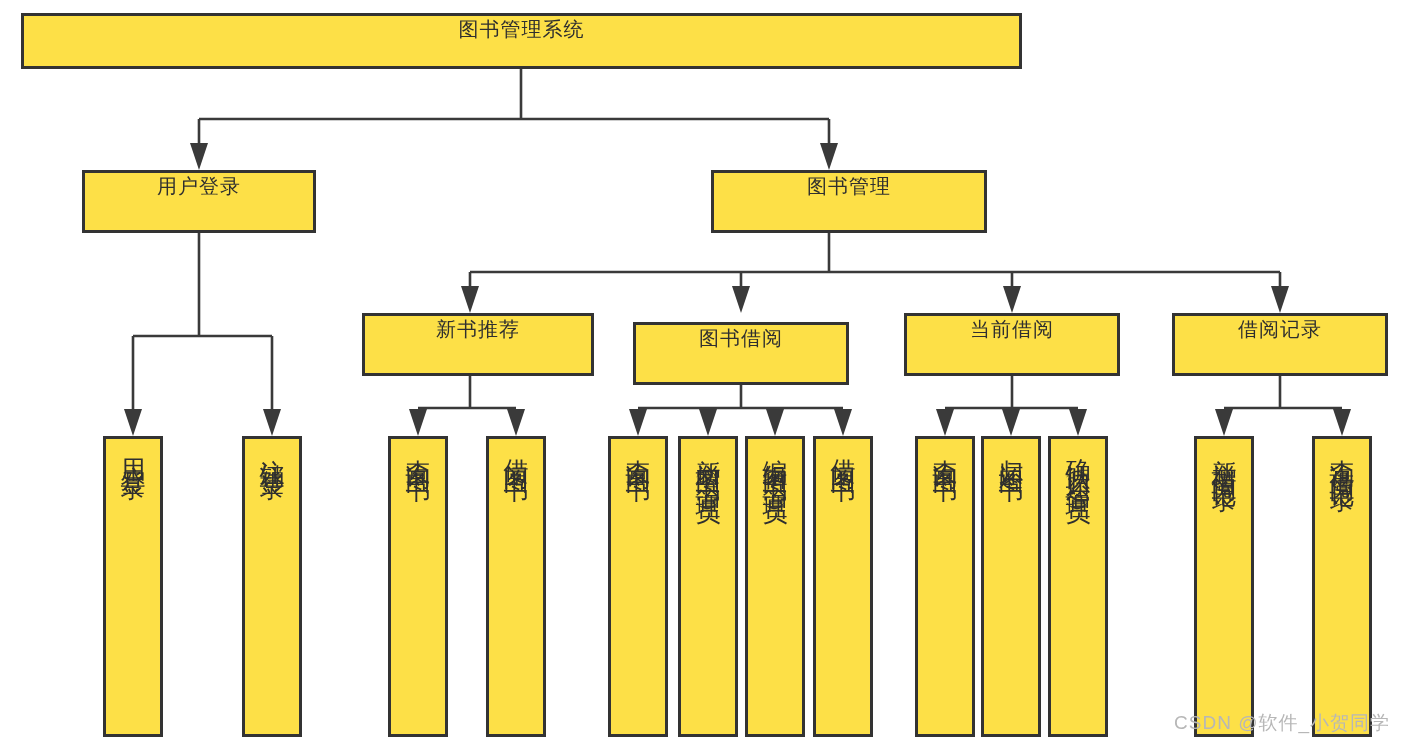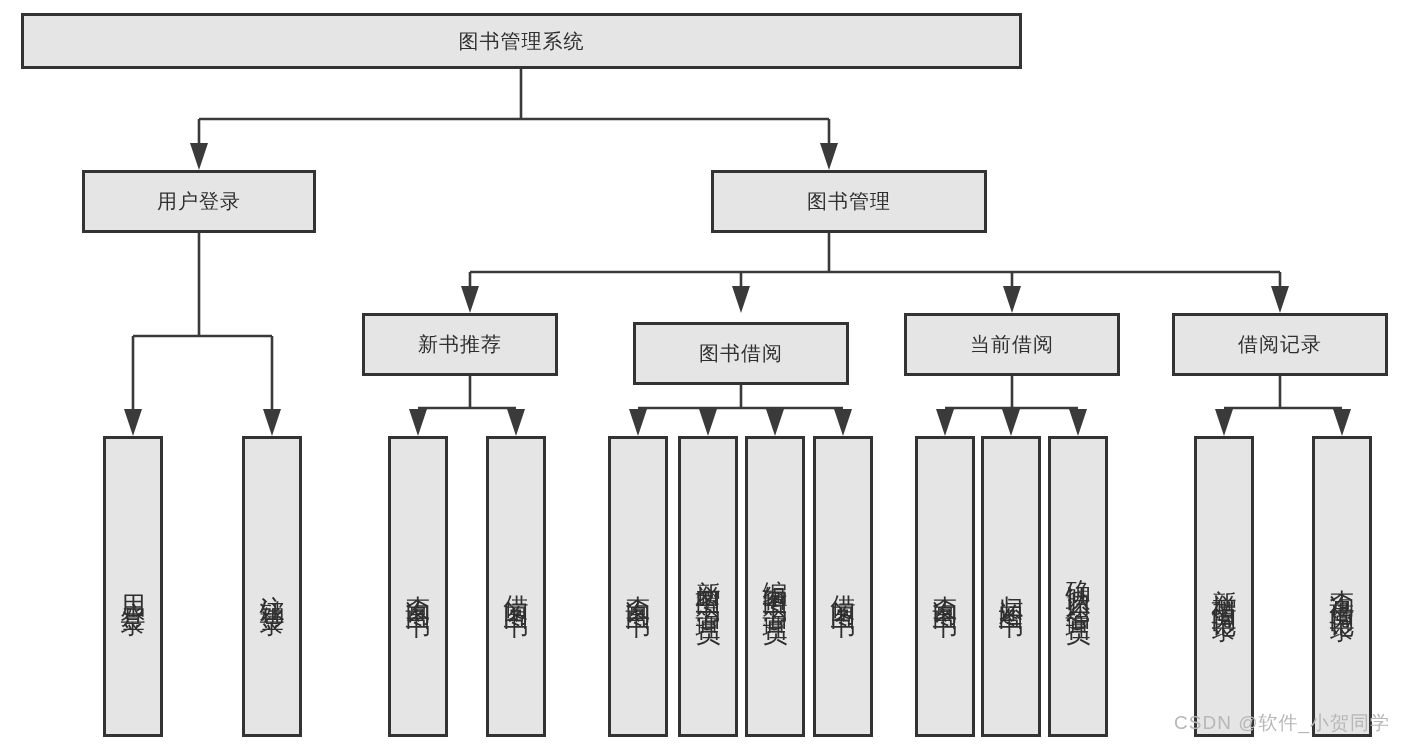--- a/index.html
+++ b/index.html
@@ -13,44 +13,43 @@
   }
   #connectors {
     position: absolute;
     left: 0; top: 0;
     width: 1405px; height: 747px;
     pointer-events: none;
   }
   .box {
     position: absolute;
     box-sizing: border-box;
-    background: #e5e5e5;
+    background: #fde047;
     border: 3px solid #333333;
     display: flex;
-    align-items: center;
     justify-content: center;
     color: #2f2f2f;
   }
   .box .h-label {
     font-size: 20px;
     letter-spacing: 1px;
     white-space: nowrap;
   }
   .leaf .v-label {
     writing-mode: vertical-rl;
     text-orientation: mixed;
     font-size: 25px;
     letter-spacing: 6px;
     line-height: 1;
     white-space: nowrap;
   }
   .root-box    { left: 21px;   top: 13px;  width: 1001px; height: 56px; }
   .lvl2-a      { left: 82px;   top: 170px; width: 234px;  height: 63px; }
   .lvl2-b      { left: 711px;  top: 170px; width: 276px;  height: 63px; }
-  .lvl3-a      { left: 362px;  top: 313px; width: 196px;  height: 63px; }
+  .lvl3-a      { left: 362px;  top: 313px; width: 232px;  height: 63px; }
   .lvl3-b      { left: 633px;  top: 322px; width: 216px;  height: 63px; }
   .lvl3-c      { left: 904px;  top: 313px; width: 216px;  height: 63px; }
   .lvl3-d      { left: 1172px; top: 313px; width: 216px;  height: 63px; }
   .leaf        { top: 436px; width: 60px; height: 301px; }
   .leaf-0  { left: 103px;  }
   .leaf-1  { left: 242px;  }
   .leaf-2  { left: 388px;  }
   .leaf-3  { left: 486px;  }
   .leaf-4  { left: 608px;  }
   .leaf-5  { left: 678px;  }

